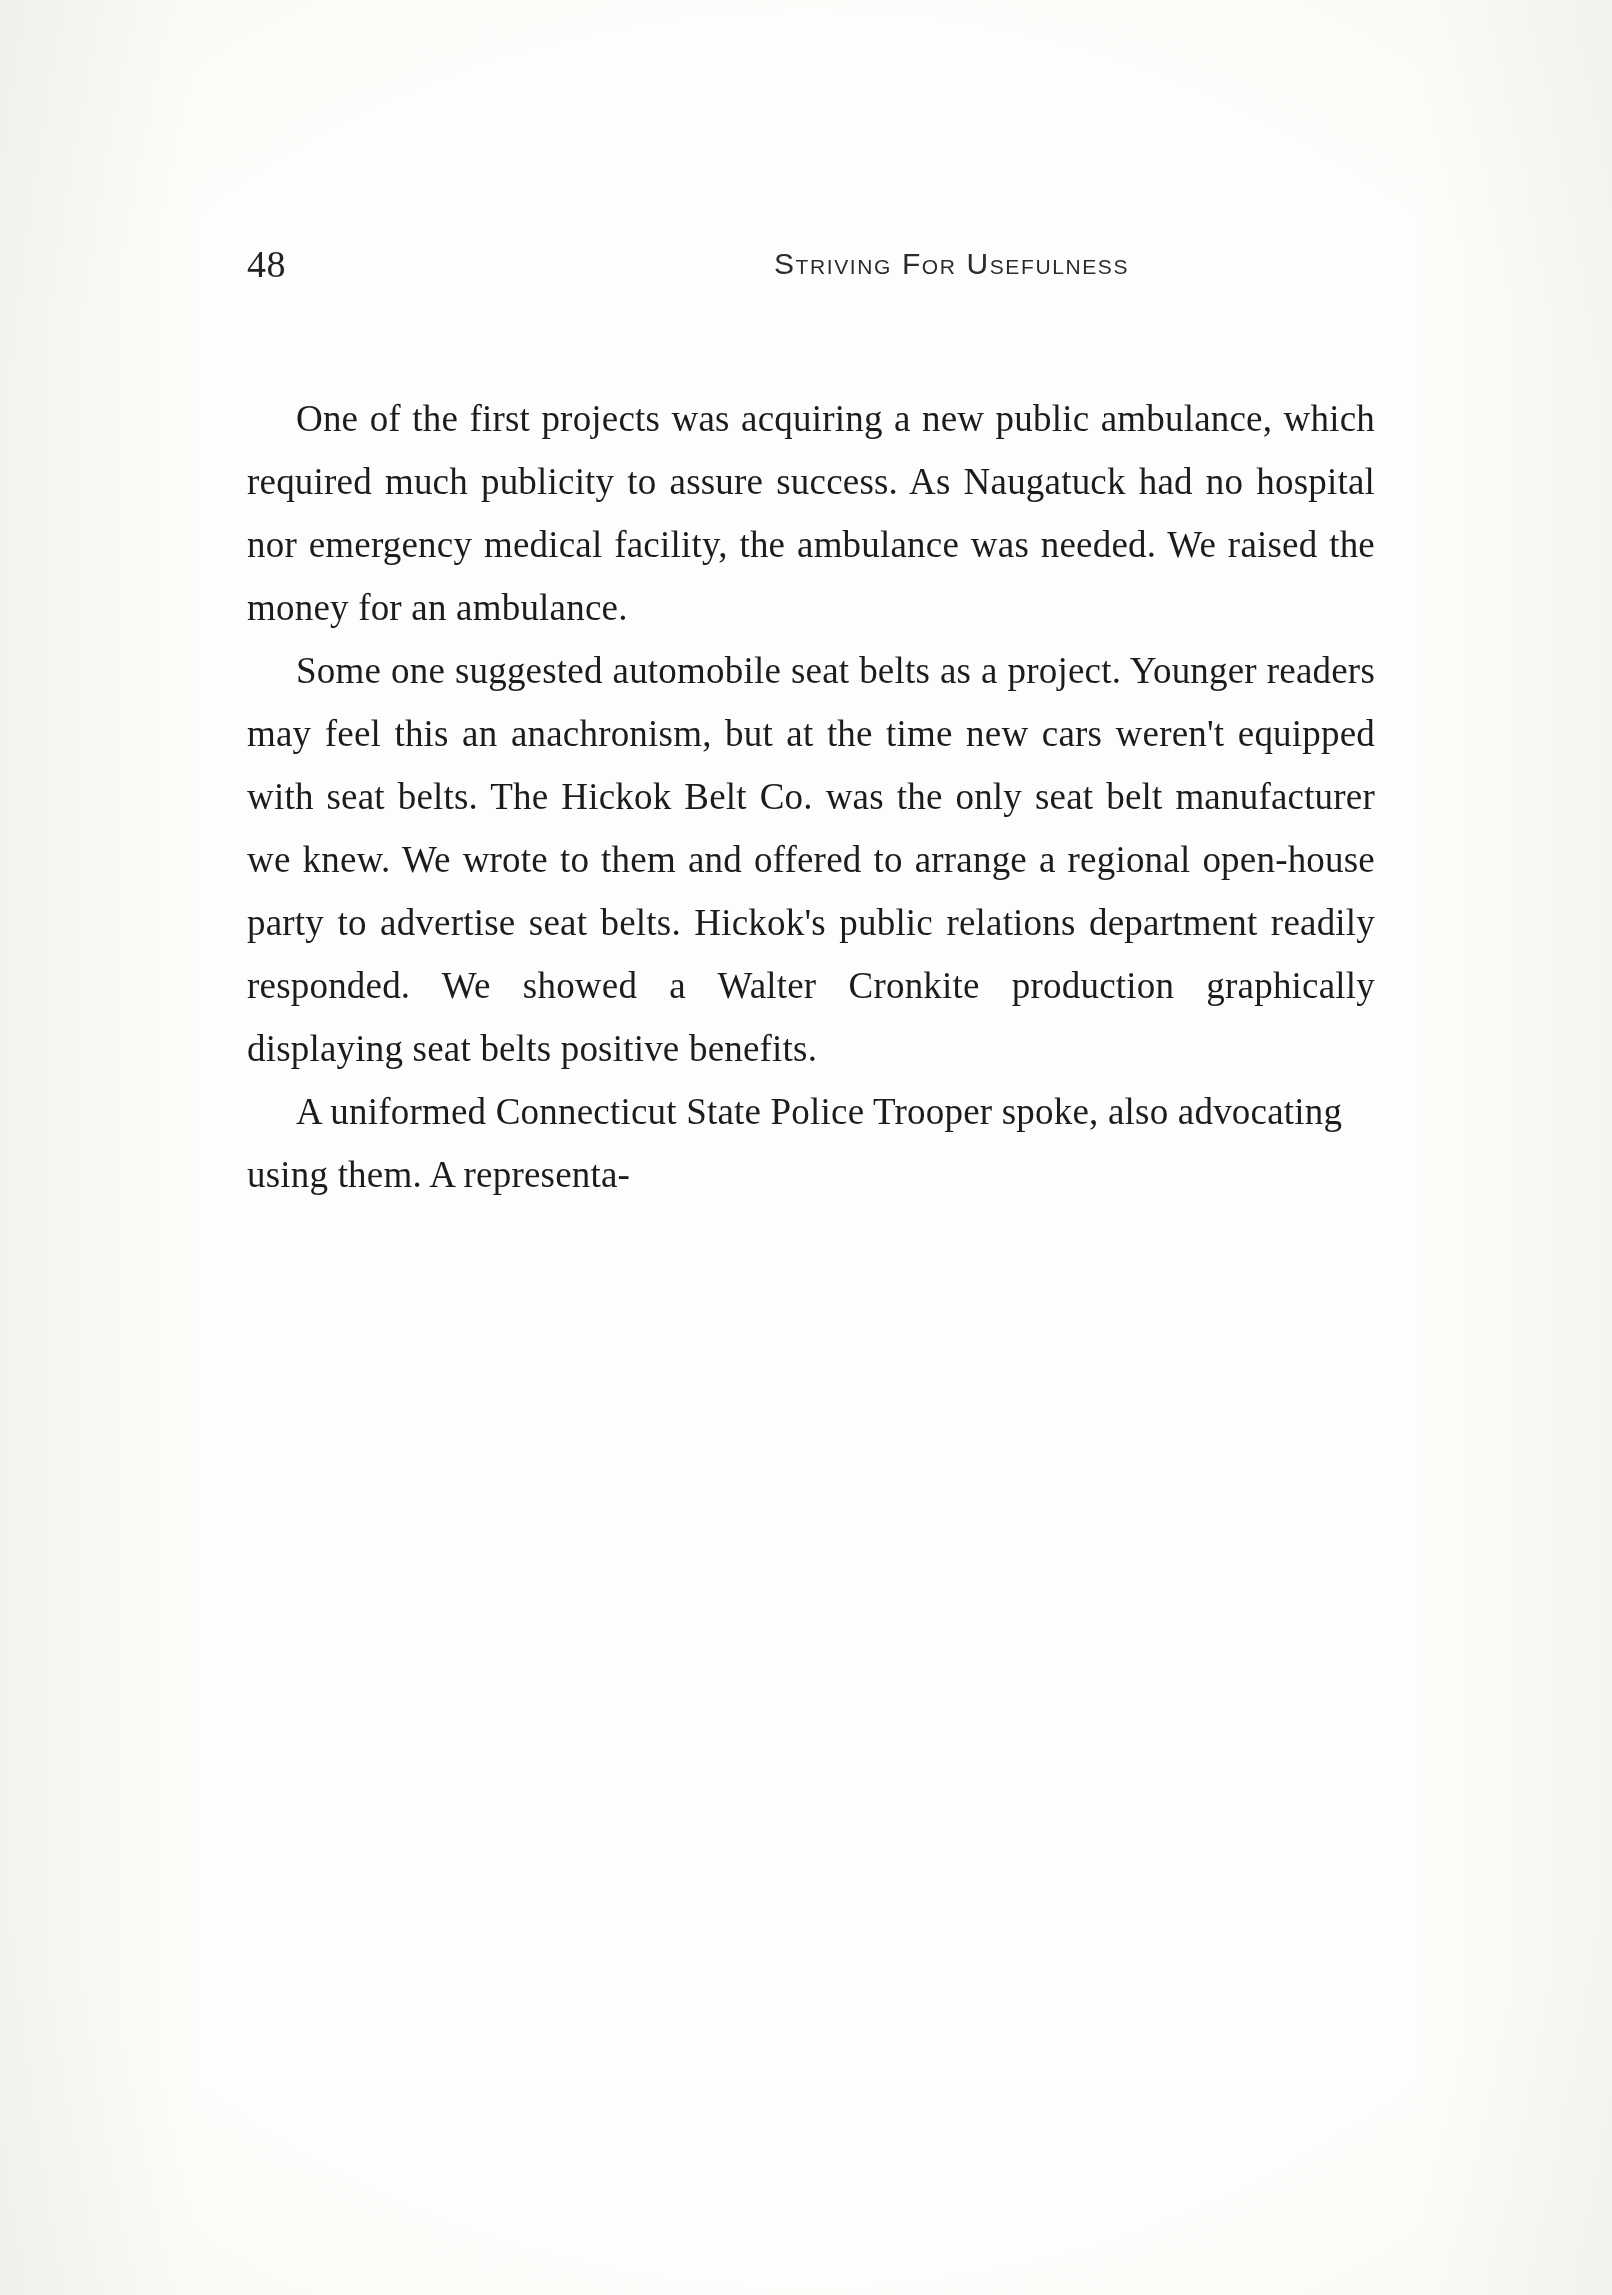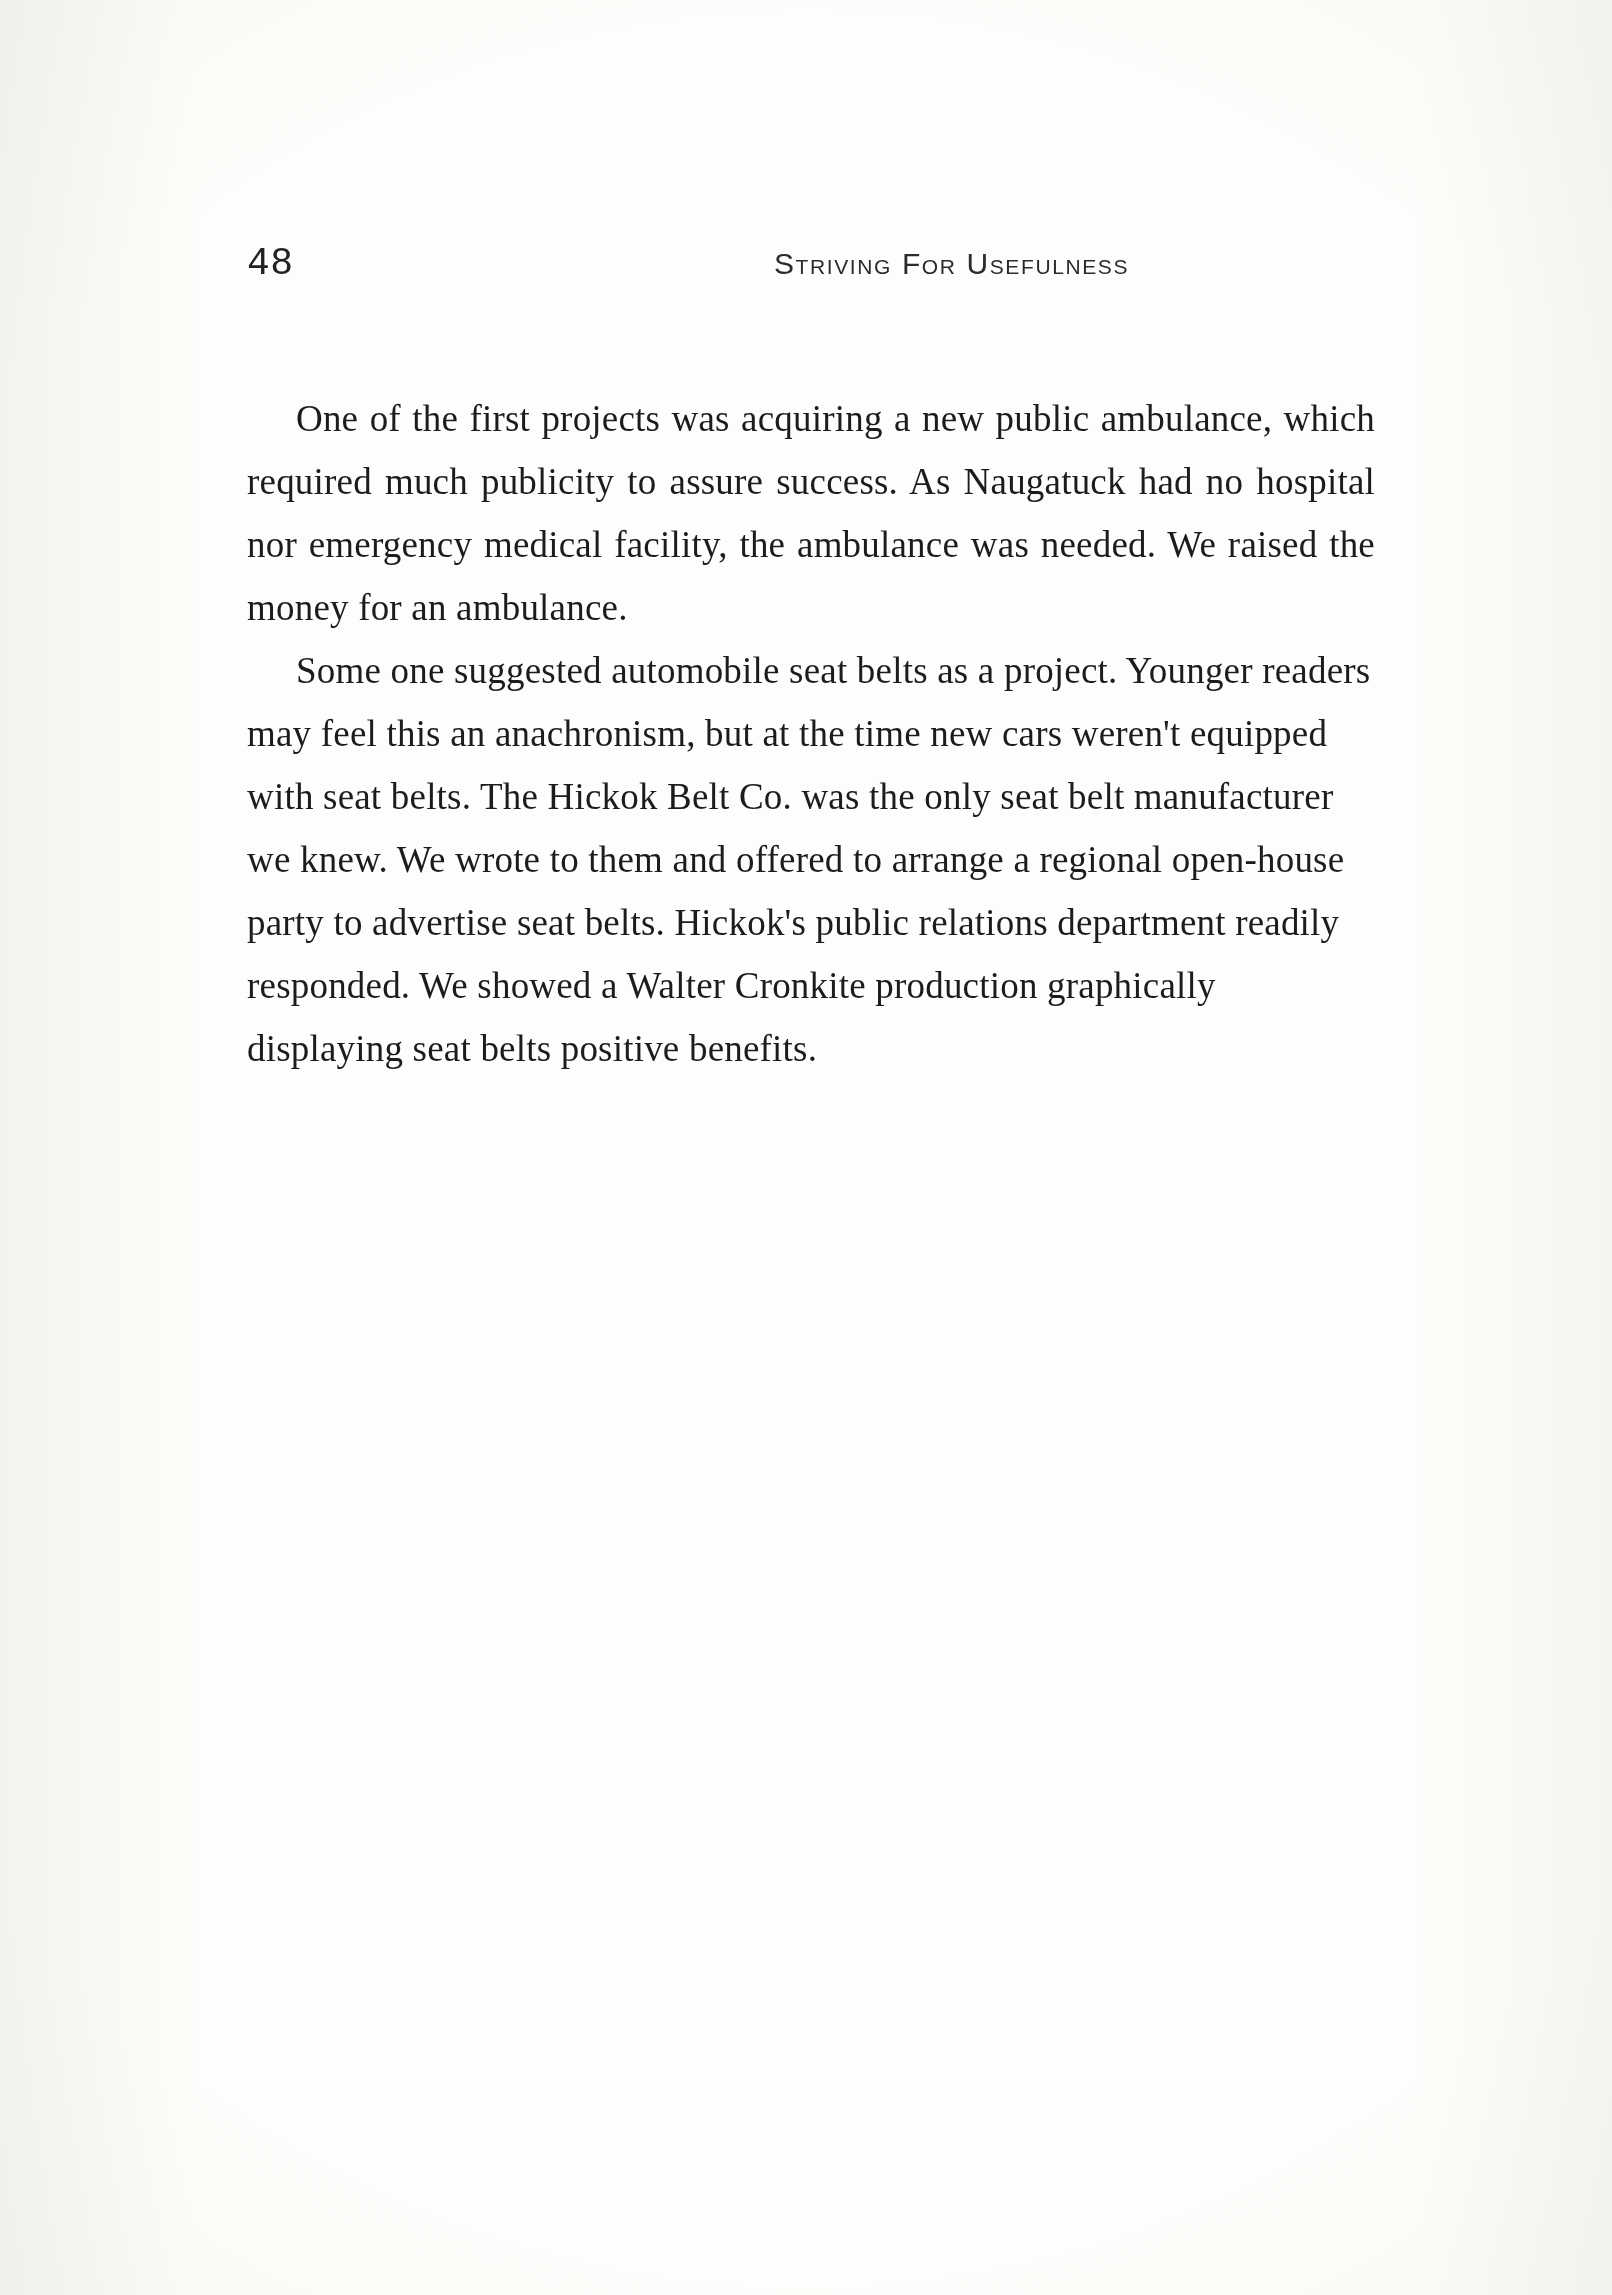--- a/index.html
+++ b/index.html
@@ -39,21 +39,21 @@
     width: 1128px;
     height: 49px;
   }
   .folio {
     position: absolute;
     left: 0;
     top: 6.6px;
     font-size: 38px;
     letter-spacing: 0.4px;
     color: #222;
-    font-family: Liberation Mono, monospace;
+    font-family: Liberation Serif, serif;
   }
   .running-head {
     position: absolute;
     left: 527px;
     top: 11.5px;
     font-size: 30px;
     letter-spacing: 1.6px;
     color: #2b2b2b;
     font-variant: small-caps;
     font-family: Liberation Sans, sans-serif;
@@ -89,15 +89,16 @@
   <div class="paper-texture"></div>
 
   <div class="header">
     <div class="folio">48</div>
     <div class="running-head">Striving For Usefulness</div>
   </div>
 
   <div class="body-text">
     <p class="indented">One of the first projects was acquiring a new public ambulance, which required much publicity to assure success. As Naugatuck had no hospital nor emergency medical facility, the ambulance was needed. We raised the money for an ambulance.</p>
     <p class="indented">Some one suggested automobile seat belts as a project. Younger readers may feel this an anachronism, but at the time new cars weren't equipped with seat belts. The Hickok Belt Co. was the only seat belt manufacturer we knew. We wrote to them and offered to arrange a regional open-house party to advertise seat belts. Hickok's public relations department readily responded. We showed a Walter Cronkite production graphically displaying seat belts positive benefits.</p>
+    <p class="indented">A uniformed Connecticut State Police Trooper spoke, also advocating using them. A representa-</p>
   </div>
 </div>
 
 
 </body></html>

